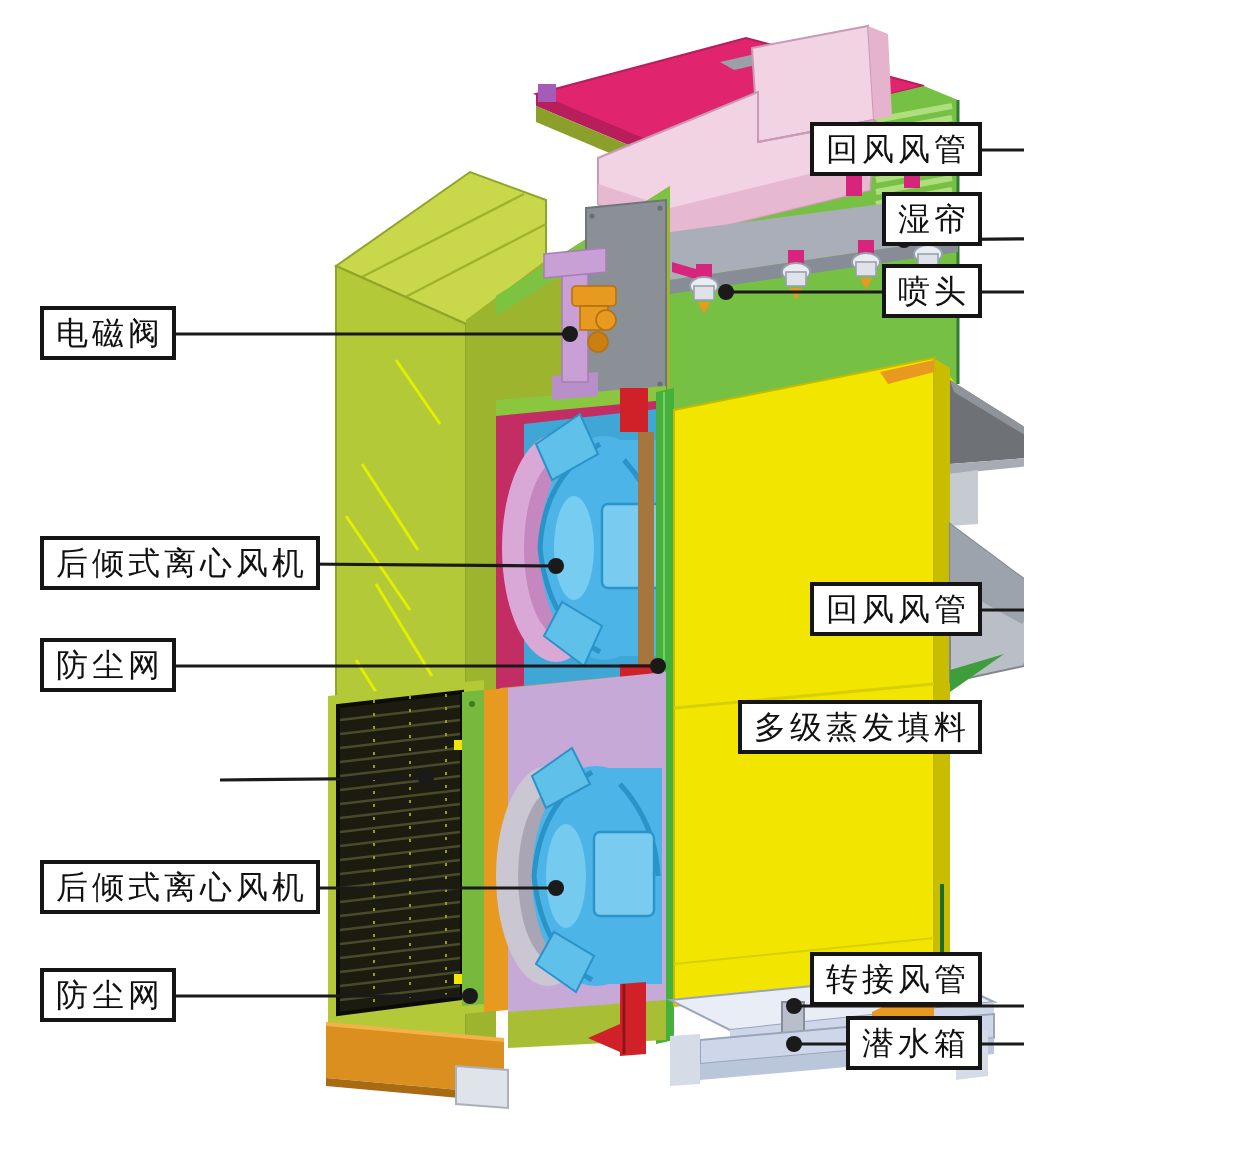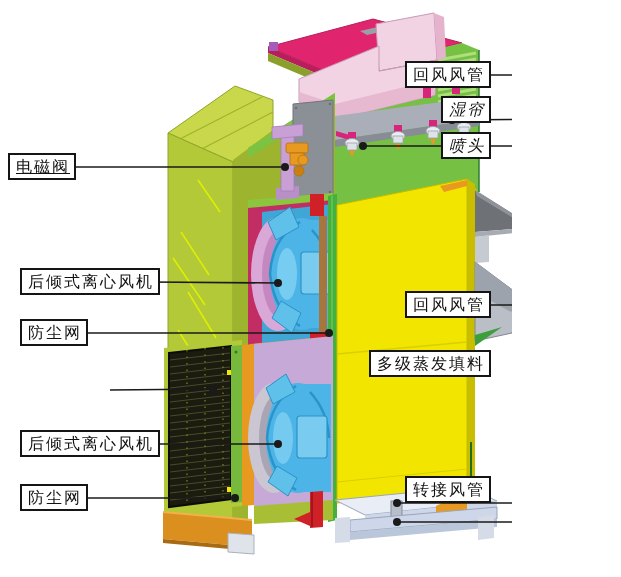--- a/index.html
+++ b/index.html
@@ -277,24 +277,25 @@
     <line x1="411" y1="365" x2="490" y2="365"></line> 
         <circle cx="411" cy="365" r="4" stroke="none"></circle>
     <line x1="397" y1="503" x2="530" y2="503"></line> 
         <circle cx="397" cy="503" r="4" stroke="none"></circle>
     <line x1="397" y1="522" x2="548" y2="522"></line> 
         <circle cx="397" cy="522" r="4" stroke="none"></circle>
   </g>
 </svg>
 
   <div class="callout right" style="right:21px;top:61px;">回风风管</div>
-  <div class="callout right" style="right:21px;top:96px;font-style:italic;">湿帘</div>
-  <div class="callout right" style="right:21px;top:132px;font-style:italic;">喷头</div>
-  <div class="callout left" style="left:8px;top:153px;text-decoration:underline;">电磁阀</div>
+  <div class="callout right" style="right:21px;top:96px;">湿帘</div>
+  <div class="callout right" style="right:21px;top:132px;">喷头</div>
+  <div class="callout left" style="left:20px;top:153px;">电磁阀</div>
   <div class="callout left" style="left:20px;top:268px;">后倾式离心风机</div>
   <div class="callout left" style="left:20px;top:319px;">防尘网</div>
   <div class="callout left" style="left:20px;top:430px;">后倾式离心风机</div>
   <div class="callout left" style="left:20px;top:484px;">防尘网</div>
   <div class="callout right" style="right:21px;top:291px;">回风风管</div>
   <div class="callout right" style="right:21px;top:350px;margin-left:40px;">多级蒸发填料</div>
   <div class="callout right" style="right:21px;top:476px;">转接风管</div>
+  <div class="callout right" style="right:21px;top:508px;">潜水箱</div>
 
 </div>
 
 </body></html>

